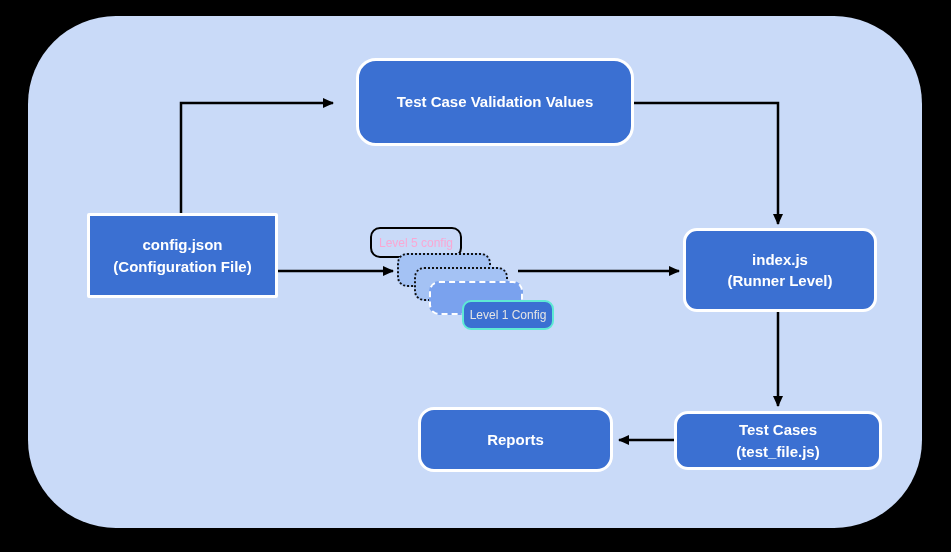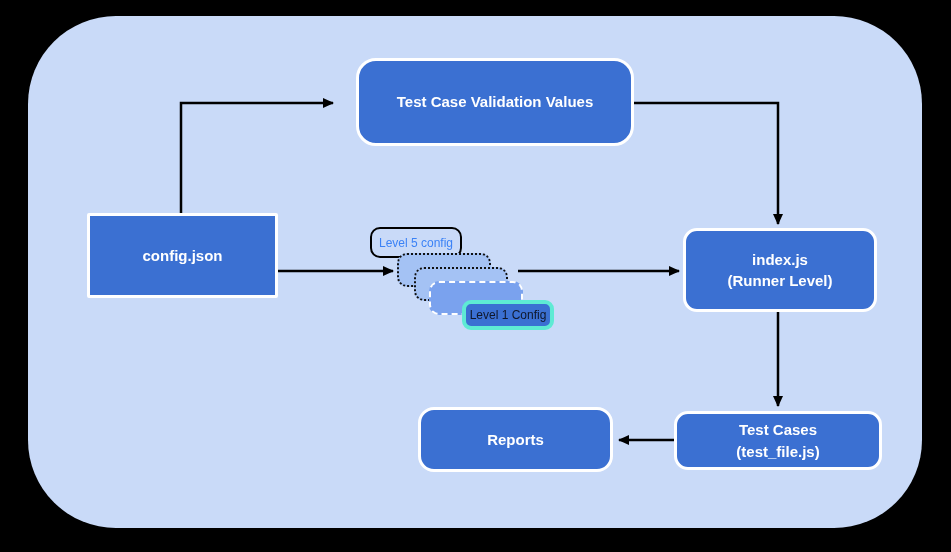--- a/index.html
+++ b/index.html
@@ -73,29 +73,29 @@
     align-items: center;
     justify-content: center;
     font-size: 12px;
     white-space: nowrap;
   }
   #label-level5 {
     left: 370px; top: 227px; width: 92px; height: 31px;
     border: 2px solid #000000;
     border-radius: 10px;
     background: transparent;
-    color: #3b82f6;
+    color: #f9a8d4;
     z-index: 0;
   }
   #label-level1 {
     left: 462px; top: 300px; width: 92px; height: 30px;
-    border: 4px solid #5eead4;
+    border: 2px solid #5eead4;
     border-radius: 9px;
     background: var(--node-fill, #3b70d2);
-    color: #0f172a;
+    color: #e5e5e5;
     z-index: 4;
   }
 </style>
 </head>
 <body>
 
 <div class="stage">
   <div class="surface"></div>
 
   <svg class="edges" viewBox="0 0 951 552" xmlns="http://www.w3.org/2000/svg">
@@ -111,20 +111,21 @@
     <path d="M778,312 L778,406" fill="none" stroke="#000000" stroke-width="2.5" marker-end="url(#ah)"></path>
     <path d="M674,440 L619,440" fill="none" stroke="#000000" stroke-width="2.5" marker-end="url(#ah)"></path>
   </svg>
 
   <div class="node" id="node-validation">
     <span class="line">Test Case Validation Values</span>
   </div>
 
   <div class="node" id="node-config">
     <span class="line">config.json</span>
+    <span class="line">(Configuration File)</span>
   </div>
 
   <div class="node" id="node-index">
     <span class="line">index.js</span>
     <span class="line">(Runner Level)</span>
   </div>
 
   <div class="node" id="node-testcases">
     <span class="line">Test Cases</span>
     <span class="line">(test_file.js)</span>

